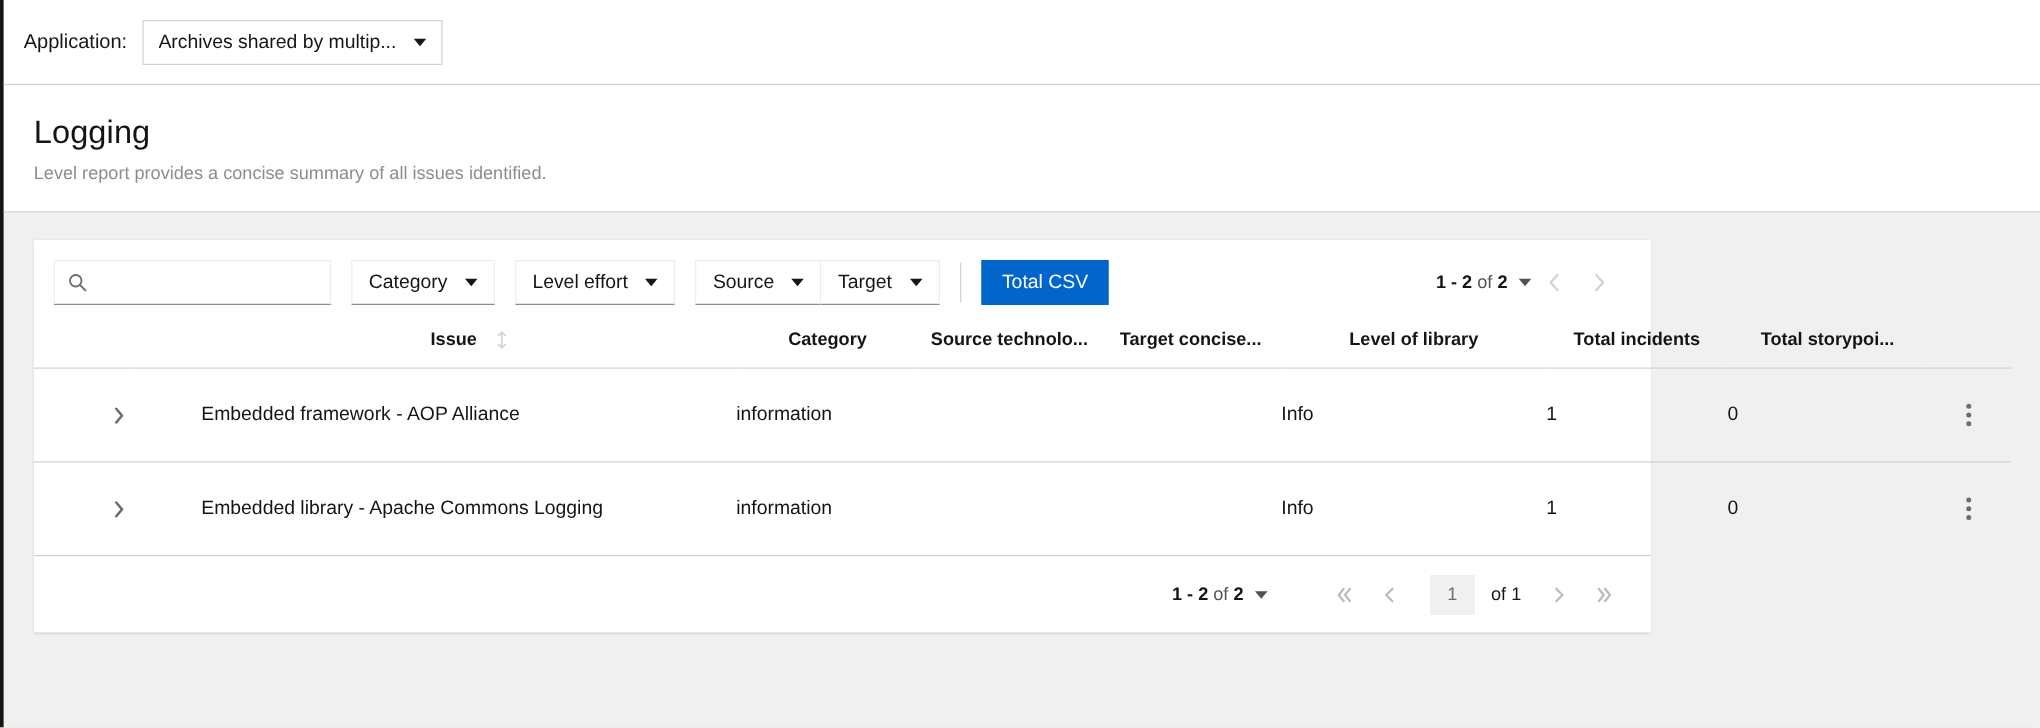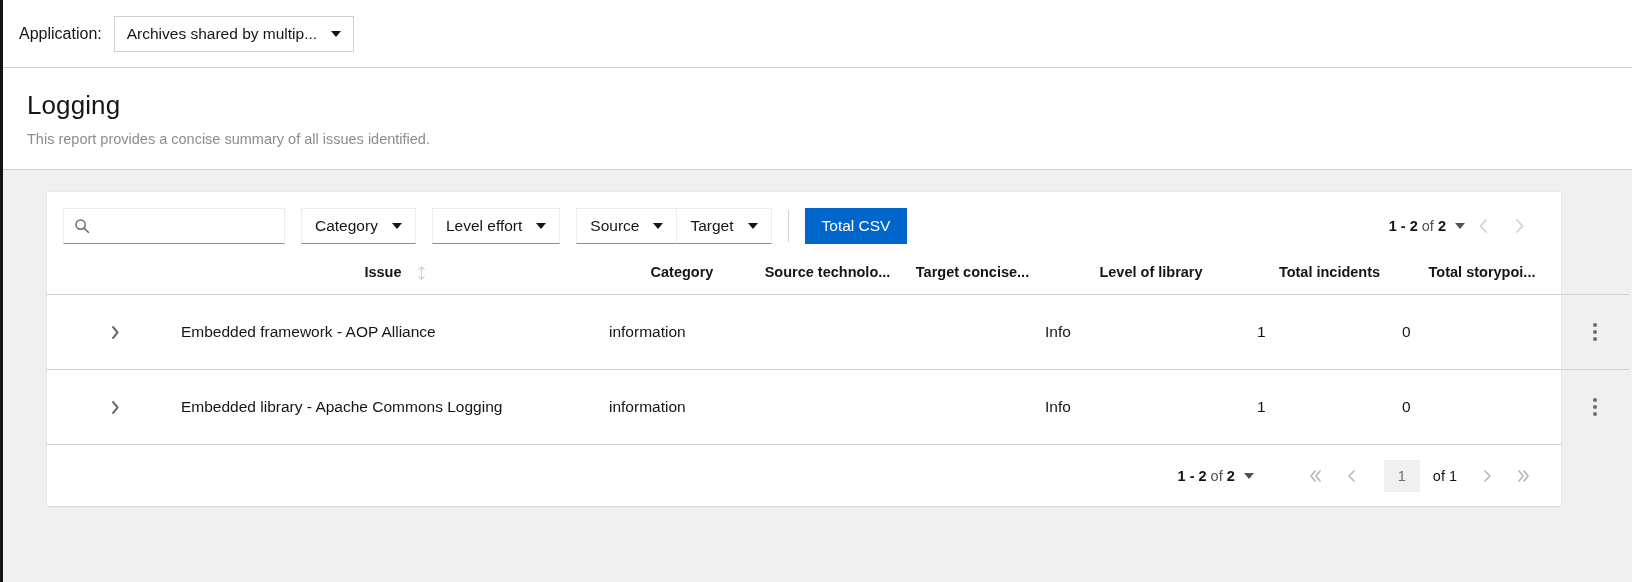--- a/index.html
+++ b/index.html
@@ -82,23 +82,22 @@
   }
 
   
   .body-area {
     background: #f0f0f0;
     padding: 22px 24px 0 24px;
     height: 412px;
   }
   .card {
     background: #ffffff;
-    width: 1514px;
+    width: 1294px;
     box-shadow: 0 1px 2px rgba(3,3,3,0.10), 0 0 1px rgba(3,3,3,0.10);
-    margin-left: 20px;
   }
 
   
   .toolbar {
     display: flex;
     align-items: center;
     padding: 16px 24px 14px 16px;
     position: relative;
   }
   .search-box {
@@ -280,21 +279,21 @@
   <div class="app-bar">
     <span class="app-bar-label">Application:</span>
     <div class="app-select">
       <span class="app-select-text">Archives shared by multip...</span>
       <span class="caret"></span>
     </div>
   </div>
 
   <div class="title-sec">
     <h1 class="page-title">Logging</h1>
-    <p class="page-sub">This report provides a concise summary of all issues identified.</p>
+    <p class="page-sub">Level report provides a concise summary of all issues identified.</p>
   </div>
 
   <div class="body-area">
     <div class="card">
 
       <div class="toolbar">
 
         <div class="search-box">
           <svg class="search-icon" width="16" height="16" viewBox="0 0 16 16">
             <circle cx="6.6" cy="6.6" r="4.6" fill="none" stroke="#6a6e73" stroke-width="1.5"></circle>

